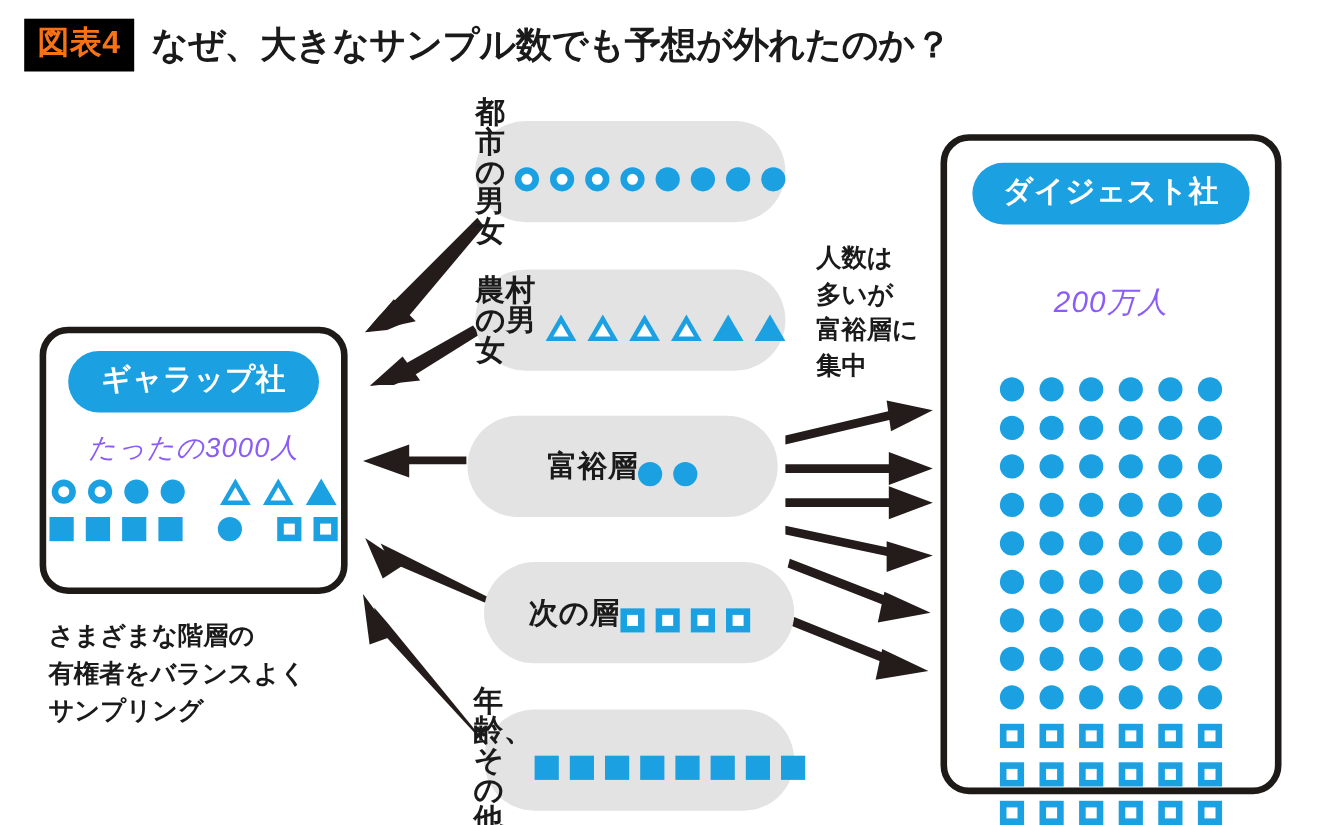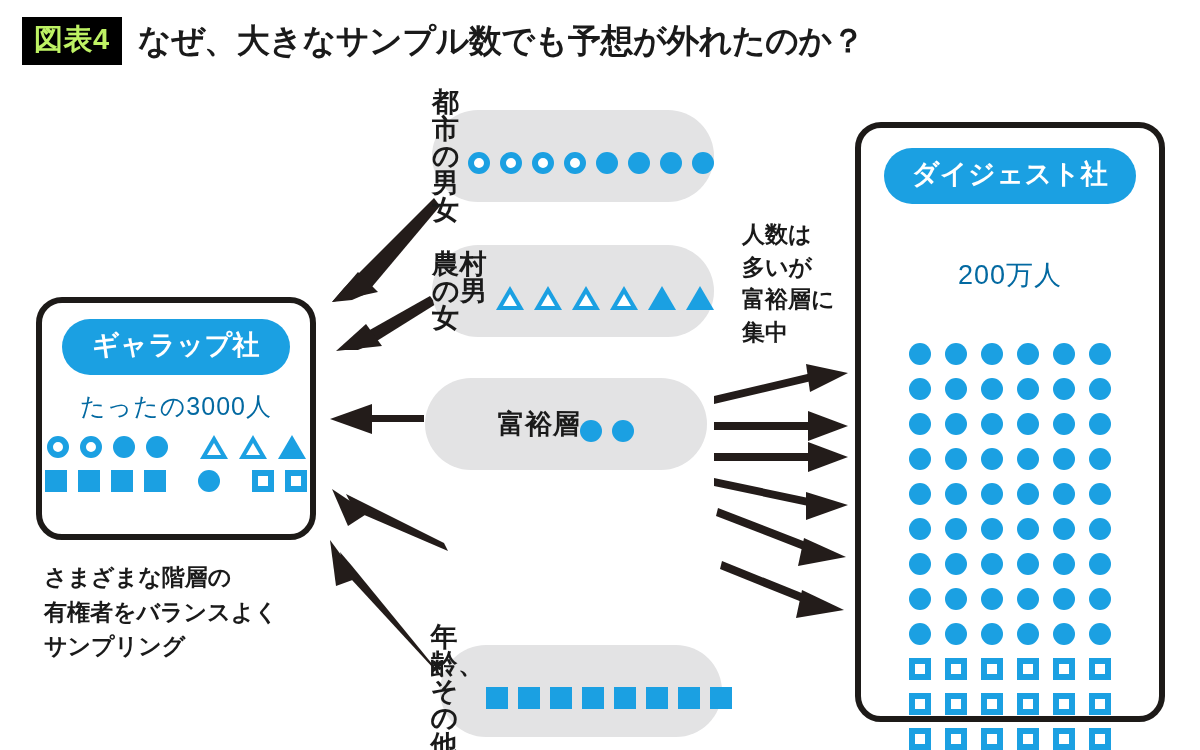--- a/index.html
+++ b/index.html
@@ -20,21 +20,21 @@
   #title-bar {
     position: absolute;
     left: 0; top: 0;
     width: 1200px; height: 82px;
     display: flex;
     align-items: center;
   }
   #figure-badge {
     margin-left: 22px;
     background: #000000;
-    color: #bef264;
+    color: #f97316;
     font-size: 29px;
     font-weight: bold;
     line-height: 1;
     padding: 8px 12px 11px 12px;
     letter-spacing: 0.5px;
   }
   #title-text {
     margin-left: 16px;
     font-size: 33px;
     font-weight: bold;
@@ -92,23 +92,24 @@
     padding: 13px 0 16px 0;
   }
   #digest-pill {
     width: 252px;
     font-size: 27px;
     padding: 13px 0 16px 0;
   }
   .company-count {
     font-size: 26px;
     font-weight: normal;
-    color: #0369a1;
+    color: #8b5cf6;
     margin-top: 14px;
     letter-spacing: 1px;
+    font-style: italic;
   }
   #gallup-count { font-size: 25px; margin-top: 15px; }
   #digest-count { font-size: 27px; margin-top: 17px; }
 
   
   .icon-row {
     display: flex;
     align-items: center;
     justify-content: center;
   }
@@ -354,20 +355,29 @@
         <span class="ic ic-triangle-filled"></span>
       </div>
   </div>
   <div id="cat-2" class="category-pill">
     <div class="category-label">富裕層</div>
     <div class="category-icons">
         <span class="ic ic-circle-filled"></span>
         <span class="ic ic-circle-filled"></span>
       </div>
   </div>
+  <div id="cat-3" class="category-pill">
+    <div class="category-label">次の層</div>
+    <div class="category-icons">
+        <span class="ic ic-square-hollow"></span>
+        <span class="ic ic-square-hollow"></span>
+        <span class="ic ic-square-hollow"></span>
+        <span class="ic ic-square-hollow"></span>
+      </div>
+  </div>
   <div id="cat-4" class="category-pill">
     <div class="category-label">年齢、その他</div>
     <div class="category-icons">
         <span class="ic ic-square-filled"></span>
         <span class="ic ic-square-filled"></span>
         <span class="ic ic-square-filled"></span>
         <span class="ic ic-square-filled"></span>
         <span class="ic ic-square-filled"></span>
         <span class="ic ic-square-filled"></span>
         <span class="ic ic-square-filled"></span>

